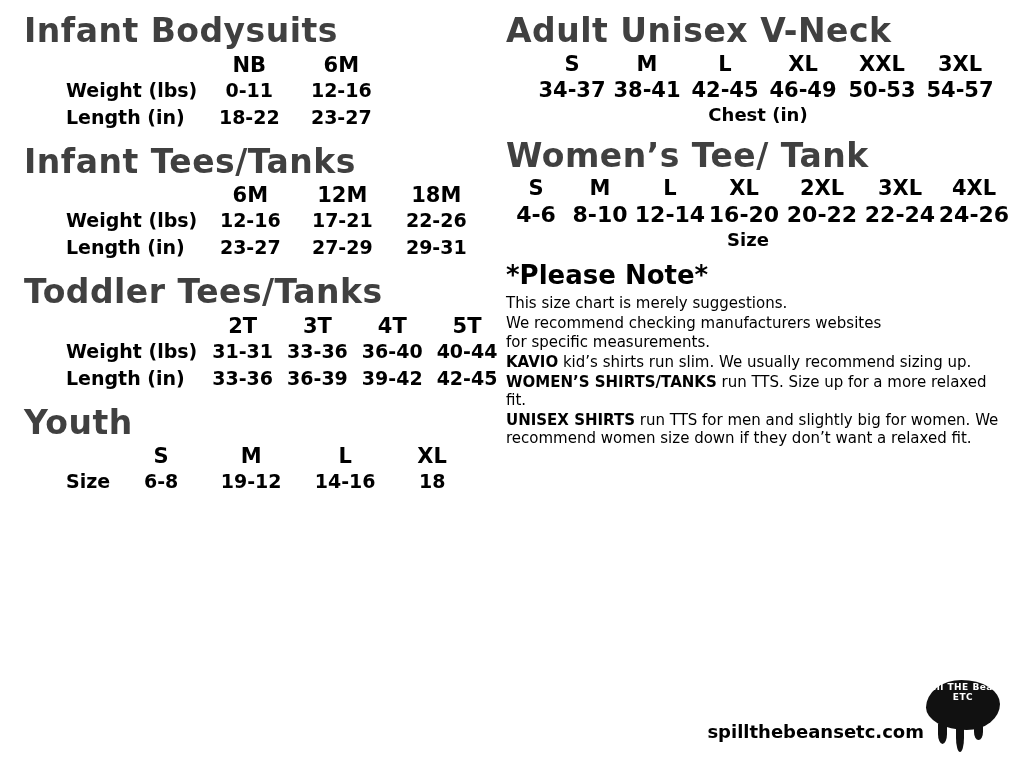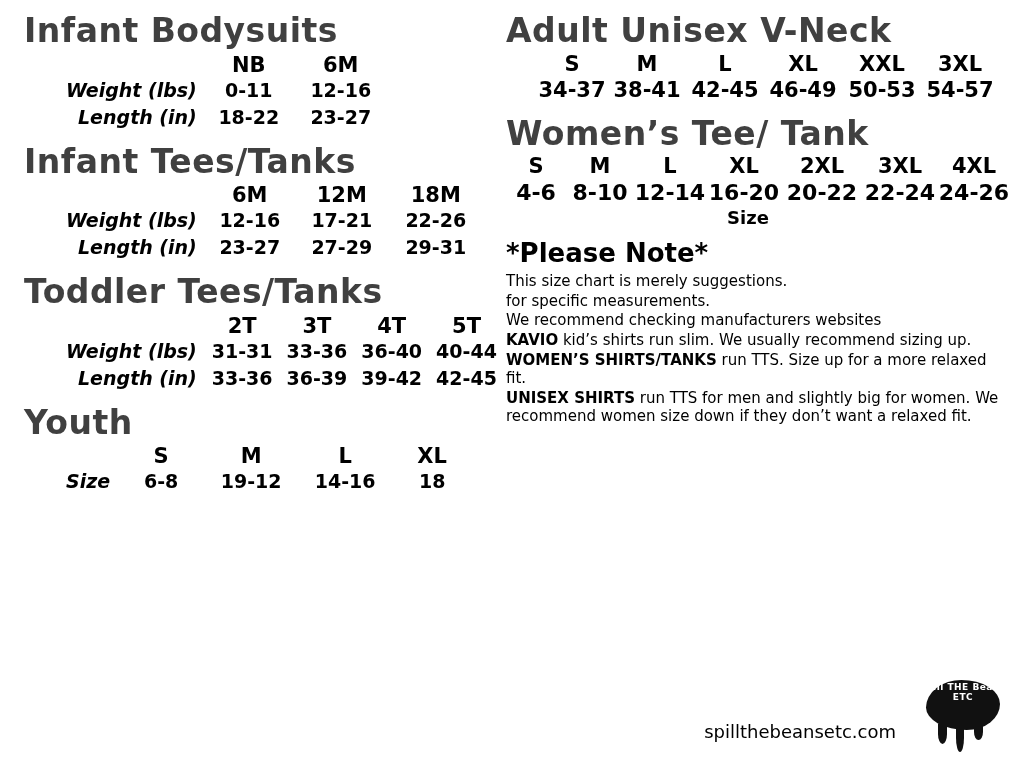--- a/index.html
+++ b/index.html
@@ -51,24 +51,23 @@
     font-size: 19px;
     line-height: 1.1;
     margin-left: 40px;
   }
   .tbl td {
     padding: 3px 7px;
     white-space: nowrap;
     text-align: center;
   }
   .tbl td.rowlabel {
-    text-align: right;
+    text-align: left;
     padding-left: 2px;
     padding-right: 8px;
-    font-style: italic;
   }
   .tbl td.hdr {
     font-size: 21px;
     padding-bottom: 0px;
   }
   .blk { margin-bottom: 14px; }
 
   
   .sz-row {
     display: flex;
@@ -97,24 +96,24 @@
   }
   .note-p {
     font-size: 15px;
     line-height: 1.24;
     margin: 0 0 1px 0;
     font-weight: normal;
   }
   .note-p b { font-weight: bold; }
   .site {
     position: absolute;
-    right: 128px;
+    right: 100px;
     bottom: 26px;
     font-size: 18px;
-    font-weight: normal;
+    font-weight: bold;
   }
   .logo {
     position: absolute;
     right: 14px;
     bottom: 10px;
     width: 92px;
     height: 82px;
   }
   .logo-blob {
     position: absolute;
@@ -264,20 +263,21 @@
         <div class="cell" style="width:76px">3XL</div>
       </div>
       <div class="sz-row" style="padding-left:30px;">
         <div class="cell" style="width:72px">34-37</div>
         <div class="cell" style="width:78px">38-41</div>
         <div class="cell" style="width:78px">42-45</div>
         <div class="cell" style="width:78px">46-49</div>
         <div class="cell" style="width:80px">50-53</div>
         <div class="cell" style="width:76px">54-57</div>
       </div>
+      <div class="caption">Chest (in)</div>
     </div>
 
     <div class="blk" style="margin-bottom:4px;">
       <h2 class="section-title">Women’s Tee/ Tank</h2>
       <div class="sz-row">
         <div class="cell" style="width:60px">S</div>
         <div class="cell" style="width:68px">M</div>
         <div class="cell" style="width:72px">L</div>
         <div class="cell" style="width:76px">XL</div>
         <div class="cell" style="width:80px">2XL</div>
@@ -292,22 +292,22 @@
         <div class="cell small" style="width:80px">20-22</div>
         <div class="cell small" style="width:76px">22-24</div>
         <div class="cell small" style="width:72px">24-26</div>
       </div>
       <div class="caption" style="margin-left:-20px;">Size</div>
     </div>
 
     <div>
       <div class="note-title">*Please Note*</div>
       <p class="note-p">This size chart is merely suggestions.</p>
+      <p class="note-p">We recommend checking manufacturers websites</p>
       <p class="note-p">for specific measurements.</p>
-      <p class="note-p">We recommend checking manufacturers websites</p>
       <p class="note-p"><b>KAVIO</b><span> kid’s shirts run slim. We usually recommend sizing up.</span></p>
       <p class="note-p"><b>WOMEN’S SHIRTS/TANKS</b><span> run TTS. Size up for a more relaxed fit.</span></p>
       <p class="note-p"><b>UNISEX SHIRTS</b><span> run TTS for men and slightly big for women. We recommend women size down if they don’t want a relaxed fit.</span></p>
     </div>
 
   </div>
 
   <div class="site">spillthebeansetc.com</div>
 
   <div class="logo">

